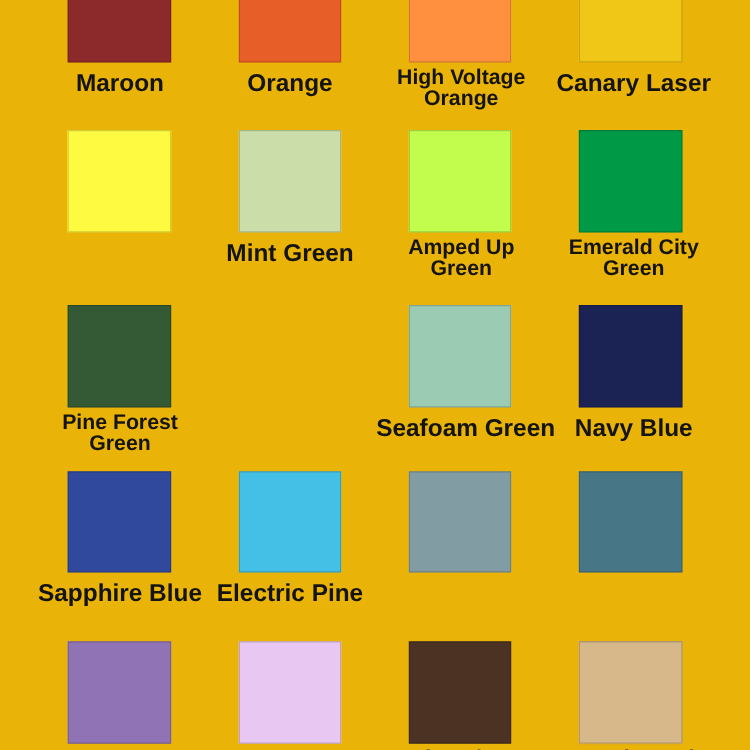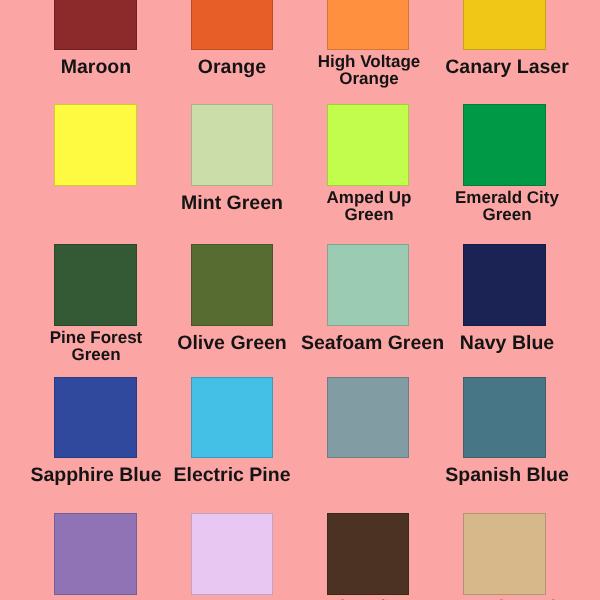--- a/index.html
+++ b/index.html
@@ -15,21 +15,21 @@
     font-family: "Liberation Sans", sans-serif;
     -webkit-font-smoothing: antialiased;
     text-rendering: geometricPrecision;
   }
   #swatch-grid {
     position: absolute;
     left: 0;
     top: 0;
     width: 600px;
     height: 600px;
-    background: #fca5a5;
+    background: #eab308;
     text-decoration: underline;
   }
   .swatch-cell {
     position: absolute;
     width: 136px;
     text-align: center;
   }
   
   .swatch-cell.c0 { left: 27.6px; }
   .swatch-cell.c1 { left: 163.9px; }
@@ -111,24 +111,20 @@
   <div class="swatch-cell r1 c3">
     <div class="swatch-chip" style="background-color: rgb(0, 153, 70);"></div>
     <div class="swatch-label two-line">Emerald City
 Green</div>
   </div>
   <div class="swatch-cell r2 c0">
     <div class="swatch-chip" style="background-color: rgb(51, 90, 53);"></div>
     <div class="swatch-label two-line">Pine Forest
 Green</div>
   </div>
-  <div class="swatch-cell r2 c1">
-    <div class="swatch-chip" style="background-color: rgb(86, 108, 48);"></div>
-    <div class="swatch-label one-line">Olive Green</div>
-  </div>
   <div class="swatch-cell r2 c2">
     <div class="swatch-chip" style="background-color: rgb(156, 203, 180);"></div>
     <div class="swatch-label one-line">Seafoam Green</div>
   </div>
   <div class="swatch-cell r3 c0">
     <div class="swatch-chip" style="background-color: rgb(48, 73, 157);"></div>
     <div class="swatch-label one-line">Sapphire Blue</div>
   </div>
   <div class="swatch-cell r2 c3">
     <div class="swatch-chip" style="background-color: rgb(27, 35, 85);"></div>
@@ -136,21 +132,20 @@
   </div>
   <div class="swatch-cell r3 c1">
     <div class="swatch-chip" style="background-color: rgb(68, 192, 230);"></div>
     <div class="swatch-label one-line">Electric Pine</div>
   </div>
   <div class="swatch-cell r3 c2">
     <div class="swatch-chip" style="background-color: rgb(130, 156, 164);"></div>
   </div>
   <div class="swatch-cell r3 c3">
     <div class="swatch-chip" style="background-color: rgb(71, 119, 135);"></div>
-    <div class="swatch-label one-line">Spanish Blue</div>
   </div>
   <div class="swatch-cell r4 c0">
     <div class="swatch-chip" style="background-color: rgb(143, 115, 181);"></div>
     <div class="swatch-label one-line">Purple</div>
   </div>
   <div class="swatch-cell r4 c1">
     <div class="swatch-chip" style="background-color: rgb(233, 199, 243);"></div>
     <div class="swatch-label one-line">Lilac</div>
   </div>
   <div class="swatch-cell r4 c2">

